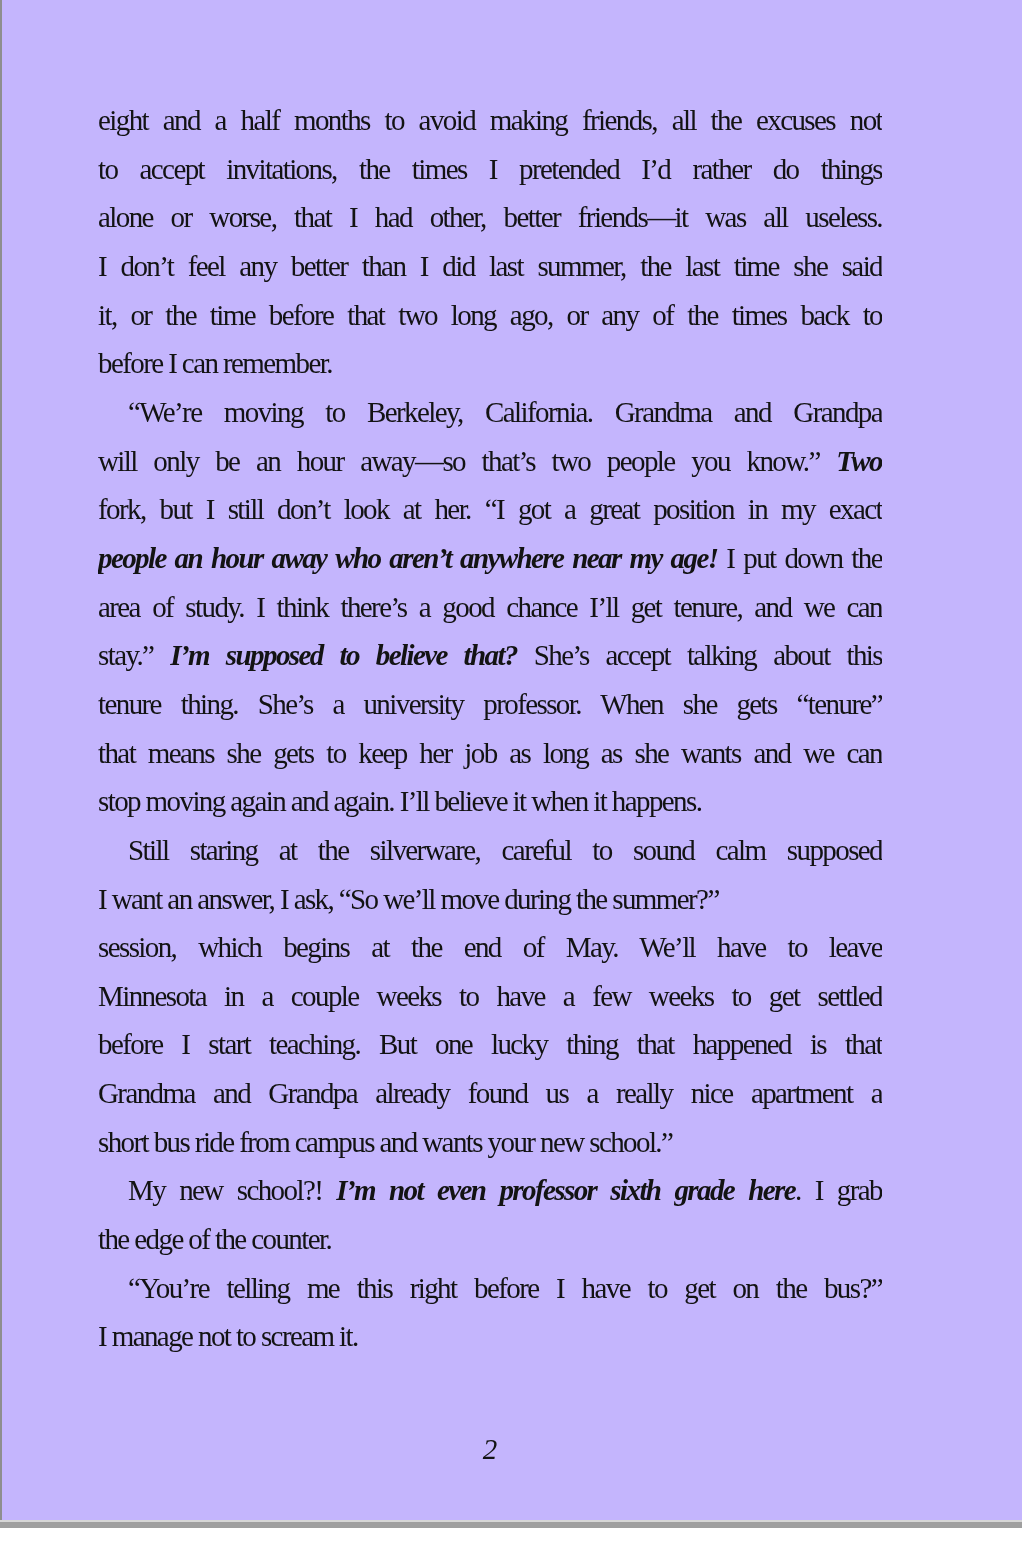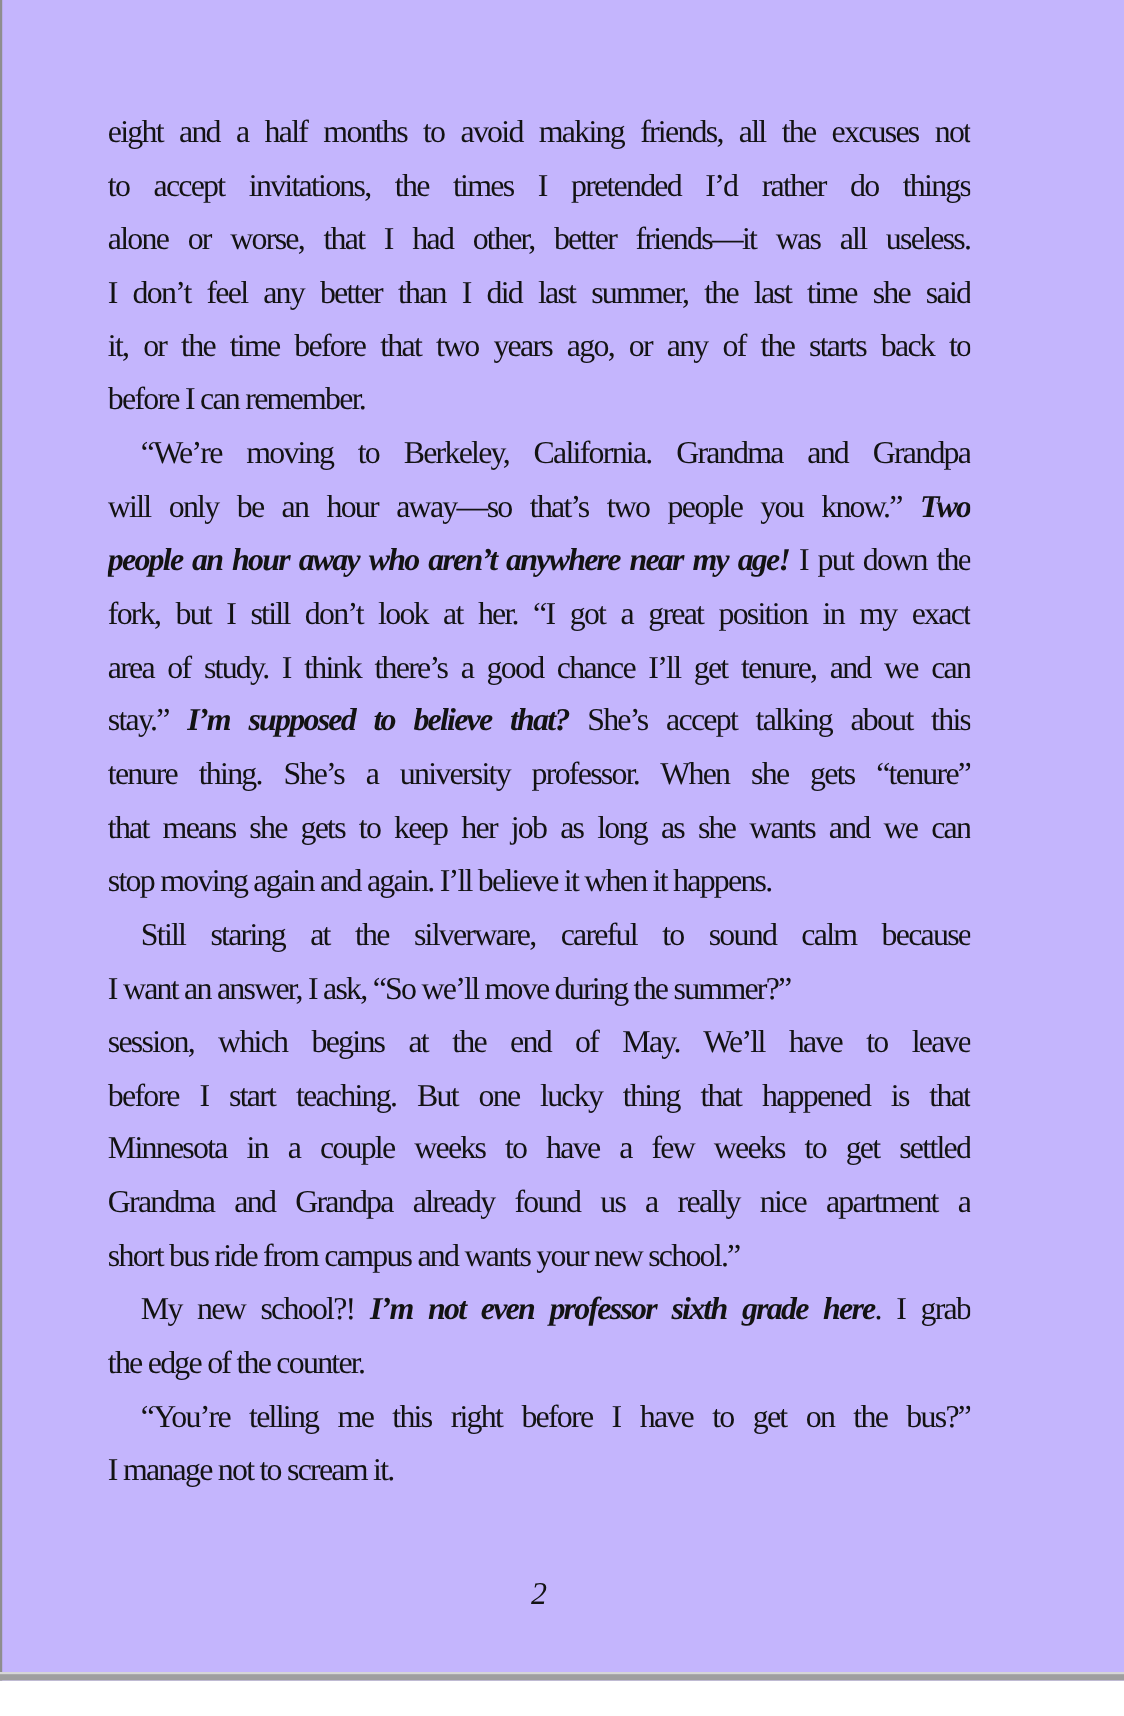--- a/index.html
+++ b/index.html
@@ -73,36 +73,36 @@
 
 <div class="page">
   <div class="left-edge"></div>
 
   <div class="text-block">
 
   <div class="line j"><span>eight and a half months to avoid making friends, all the excuses not</span></div>
       <div class="line j"><span>to accept invitations, the times I pretended I’d rather do things</span></div>
       <div class="line j"><span>alone or worse, that I had other, better friends—it was all useless.</span></div>
       <div class="line j"><span>I don’t feel any better than I did last summer, the last time she said</span></div>
-      <div class="line j"><span>it, or the time before that two years ago, or any of the starts back to</span></div>
+      <div class="line j"><span>it, or the time before that two long ago, or any of the times back to</span></div>
       <div class="line"><span>before I can remember.</span></div>
       <div class="line j indent"><span>“We’re moving to Berkeley, California. Grandma and Grandpa</span></div>
       <div class="line j"><span>will only be an hour away—so that’s two people you know.” </span><span class="it">Two</span></div>
+      <div class="line j"><span>fork, but I still don’t look at her. “I got a great position in my exact</span></div>
       <div class="line j"><span class="it">people an hour away who aren’t anywhere near my age!</span><span> I put down the</span></div>
-      <div class="line j"><span>fork, but I still don’t look at her. “I got a great position in my exact</span></div>
       <div class="line j"><span>area of study. I think there’s a good chance I’ll get tenure, and we can</span></div>
       <div class="line j"><span>stay.” </span><span class="it">I’m supposed to believe that?</span><span> She’s accept talking about this</span></div>
       <div class="line j"><span>tenure thing. She’s a university professor. When she gets “tenure”</span></div>
       <div class="line j"><span>that means she gets to keep her job as long as she wants and we can</span></div>
       <div class="line"><span>stop moving again and again. I’ll believe it when it happens.</span></div>
-      <div class="line j indent"><span>Still staring at the silverware, careful to sound calm because</span></div>
+      <div class="line j indent"><span>Still staring at the silverware, careful to sound calm supposed</span></div>
       <div class="line"><span>I want an answer, I ask, “So we’ll move during the summer?”</span></div>
       <div class="line j"><span>session, which begins at the end of May. We’ll have to leave</span></div>
+      <div class="line j"><span>Minnesota in a couple weeks to have a few weeks to get settled</span></div>
       <div class="line j"><span>before I start teaching. But one lucky thing that happened is that</span></div>
-      <div class="line j"><span>Minnesota in a couple weeks to have a few weeks to get settled</span></div>
       <div class="line j"><span>Grandma and Grandpa already found us a really nice apartment a</span></div>
       <div class="line"><span>short bus ride from campus and wants your new school.”</span></div>
       <div class="line j indent"><span>My new school?! </span><span class="it">I’m not even professor sixth grade here</span><span>. I grab</span></div>
       <div class="line"><span>the edge of the counter.</span></div>
       <div class="line j indent"><span>“You’re telling me this right before I have to get on the bus?”</span></div>
       <div class="line"><span>I manage not to scream it.</span></div>
     </div>
 
   <div class="page-number-holder" style="position:absolute; left:98px; top:1410px; width:784px;">
     <div class="page-number">2</div>

